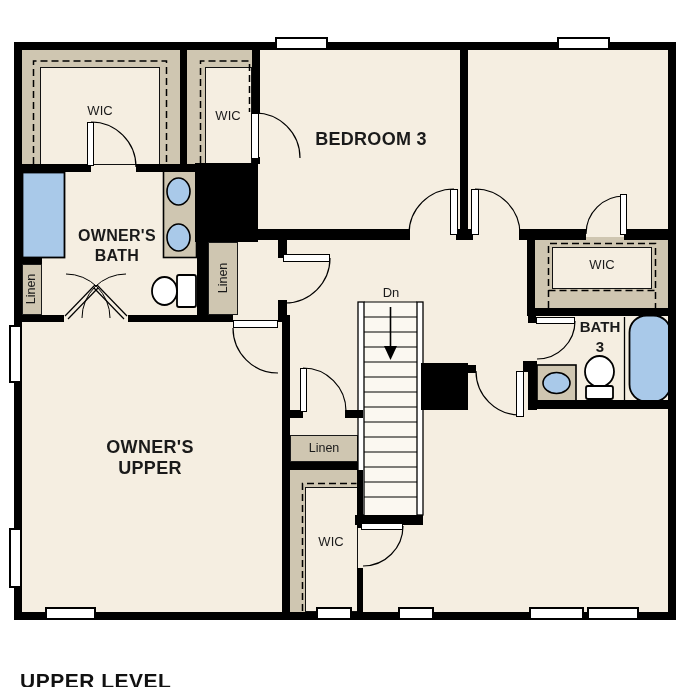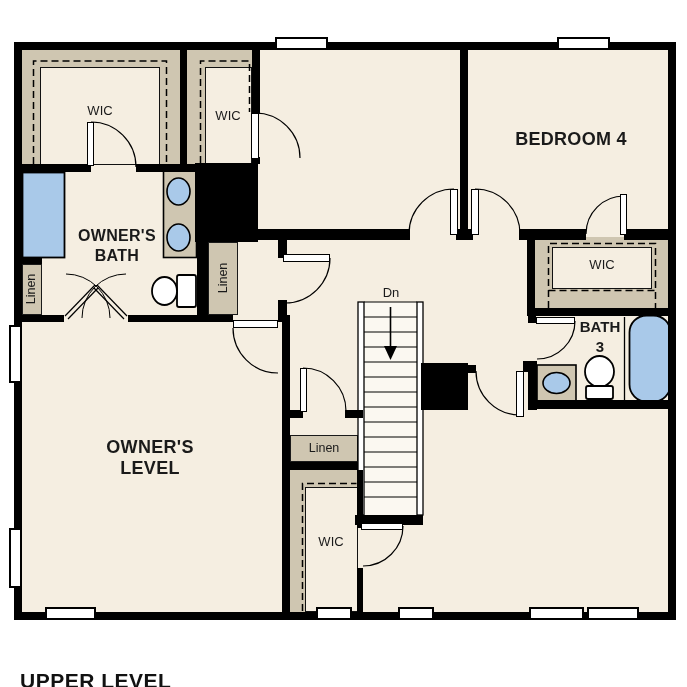--- a/index.html
+++ b/index.html
@@ -169,24 +169,24 @@
   <div class="leaf" style="left:450px;top:189px;width:8px;height:46px;"></div>
   <div class="leaf" style="left:471px;top:189px;width:8px;height:46px;"></div>
   <div class="leaf" style="left:620px;top:194px;width:7px;height:41px;"></div>
   <div class="leaf" style="left:536px;top:317px;width:39px;height:7px;"></div>
   <div class="leaf" style="left:516px;top:371px;width:8px;height:46px;"></div>
   <div class="leaf" style="left:233px;top:320px;width:45px;height:8px;"></div>
   <div class="leaf" style="left:300px;top:368px;width:7px;height:44px;"></div>
   <div class="leaf" style="left:361px;top:523px;width:42px;height:7px;"></div>
   <div class="leaf" style="left:283px;top:254px;width:47px;height:8px;"></div>
 
-  <div class="lbl room-lbl" style="left:571px;top:139px;">BEDROOM 4</div>
+  <div class="lbl room-lbl" style="left:371px;top:139px;">BEDROOM 3</div>
   <div class="lbl room-lbl two-line" style="left:150px;top:458px;">
     <span>OWNER'S</span><br>
-    <span>LEVEL</span>
+    <span>UPPER</span>
   </div>
   <div class="lbl room-lbl two-line" style="left:117px;top:246px;font-size:16px;line-height:20px;">
     <span>OWNER'S</span><br>
     <span>BATH</span>
   </div>
   <div class="lbl bath3-lbl" style="left:600px;top:337px;">
     <span>BATH</span><br>
     <span>3</span>
   </div>
   <div class="lbl small-lbl" style="left:100px;top:110px;">WIC</div>

